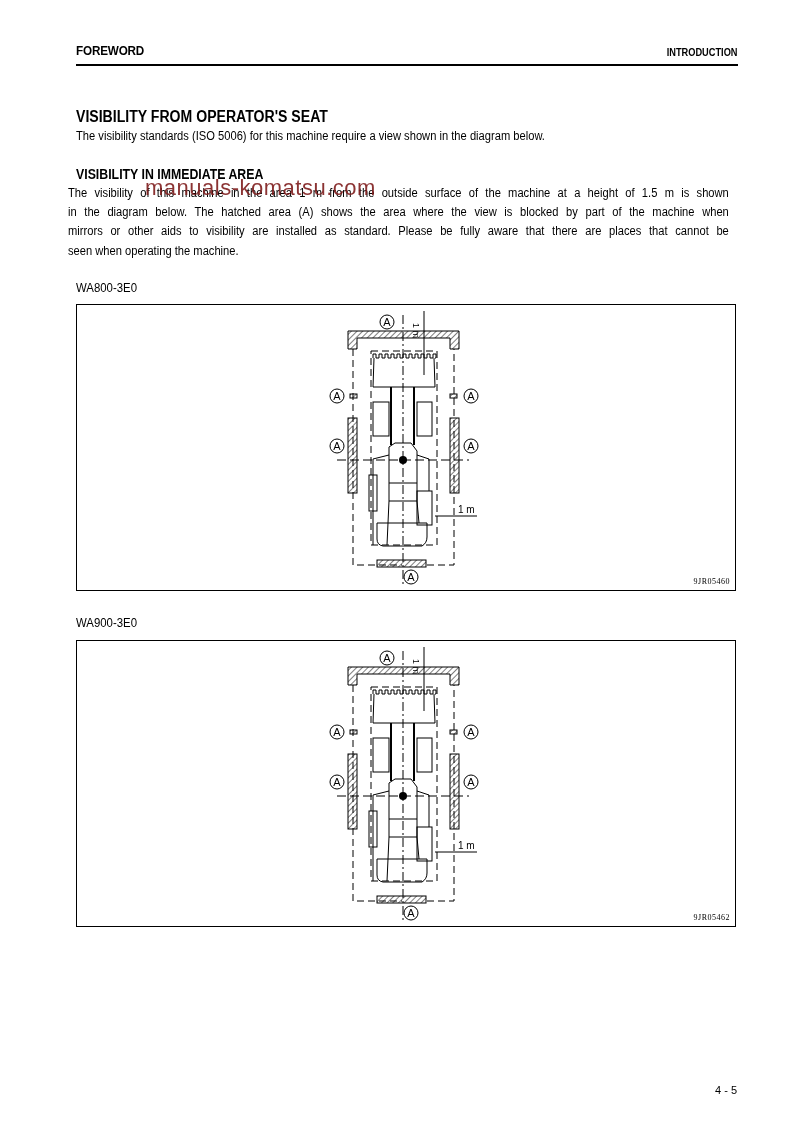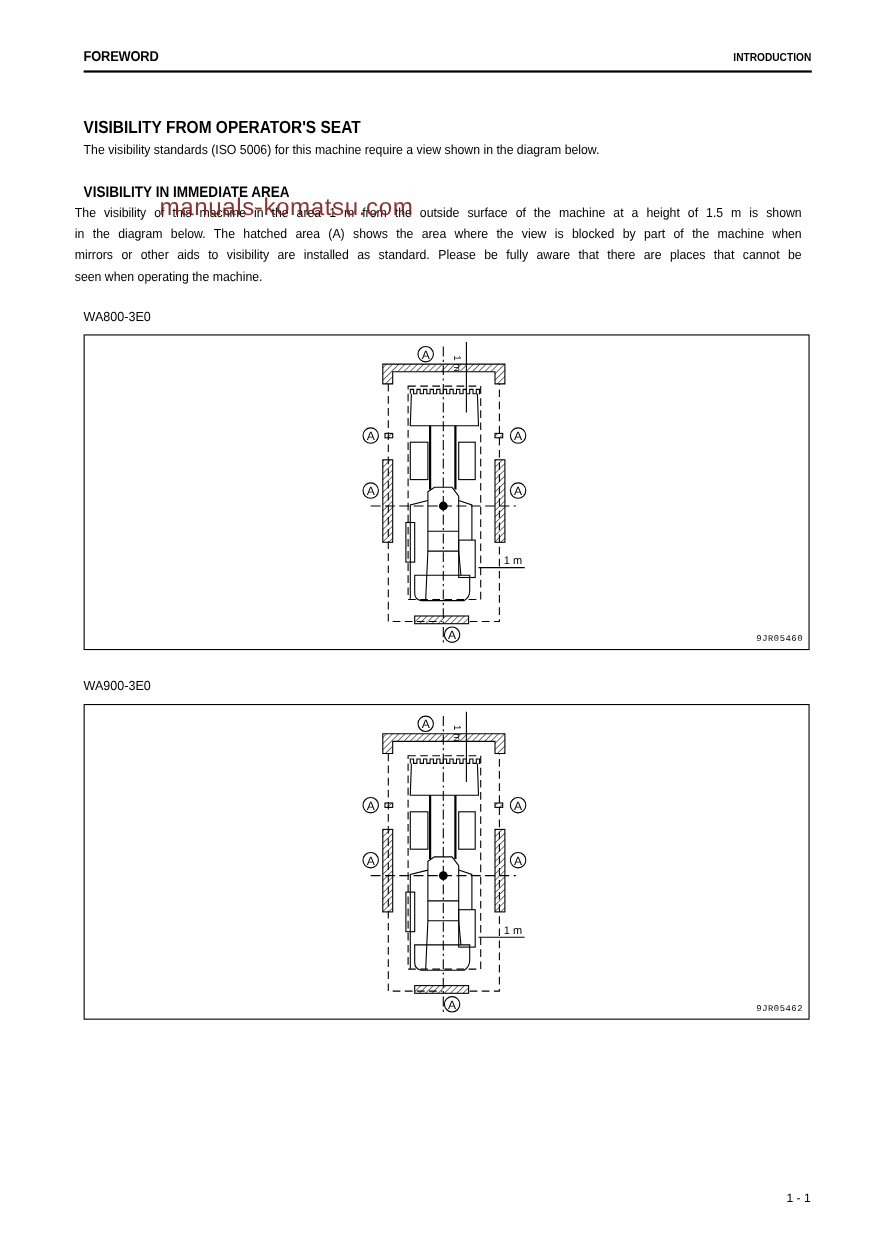--- a/index.html
+++ b/index.html
@@ -10,21 +10,21 @@
   .h1 { position: absolute; left: 76px; top: 108px; font-size: 16px; font-weight: bold; transform: scaleX(0.88); transform-origin: left; white-space: nowrap; }
   .p1 { position: absolute; left: 76px; top: 129px; font-size: 12px; transform: scaleX(0.93); transform-origin: left; white-space: nowrap; }
   .h2 { position: absolute; left: 76px; top: 166px; font-size: 14px; font-weight: bold; transform: scaleX(0.88); transform-origin: left; white-space: nowrap; }
   .p2 { position: absolute; left: 68px; top: 184px; width: 661px; font-size: 12px; line-height: 19.2px; }
   .p2 .line { display: block; white-space: nowrap; text-align: justify; text-align-last: justify; transform: scaleX(0.93); transform-origin: left; width: 107.5%; }
   .p2 .line.last { text-align-last: left; }
   .watermark { position: absolute; left: 145px; top: 175px; font-size: 22px; color: #7f1d1d; letter-spacing: 0.5px; opacity: 0.9; }
   .model-label { position: absolute; left: 76px; font-size: 12px; transform: scaleX(0.95); transform-origin: left; }
   .fig-box { position: absolute; left: 76px; width: 660px; height: 287px; border: 1px solid #000; box-sizing: border-box; }
   .fig-box svg { position: absolute; left: 0; top: 0; }
-  .fig-code { position: absolute; right: 5px; bottom: 4px; font-size: 8px; font-family: Liberation Mono, monospace; letter-spacing: 0.5px; padding-left: 32px; }
+  .fig-code { position: absolute; right: 5px; bottom: 4px; font-size: 8px; font-family: Liberation Serif, serif; letter-spacing: 0.5px; padding-left: 32px; }
   .page-num { position: absolute; right: 56px; top: 1084px; font-size: 11px; }
 </style>
 </head>
 <body>
 
 <div class="hdr-left">FOREWORD</div>
 <div class="hdr-right">INTRODUCTION</div>
 <div class="hdr-rule"></div>
 
 <div class="h1">VISIBILITY FROM OPERATOR'S SEAT</div>
@@ -158,13 +158,13 @@
         <text x="394" y="145" text-anchor="middle" font-size="11" font-family="Liberation Sans, sans-serif">A</text>
       </g>
       <g>
         <circle cx="334" cy="272" r="7" fill="#fff" stroke="#000" stroke-width="1"></circle>
         <text x="334" y="276" text-anchor="middle" font-size="11" font-family="Liberation Sans, sans-serif">A</text>
       </g>
     </svg>
   <div class="fig-code">9JR05462</div>
 </div>
 
-<div class="page-num">1 - 1</div>
+<div class="page-num">4 - 5</div>
 
 </body></html>

